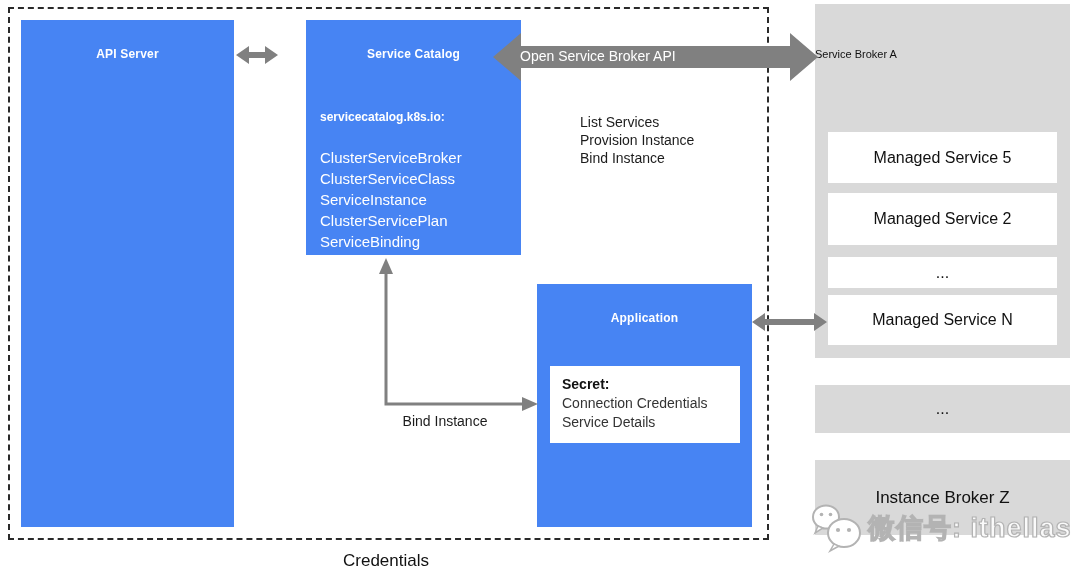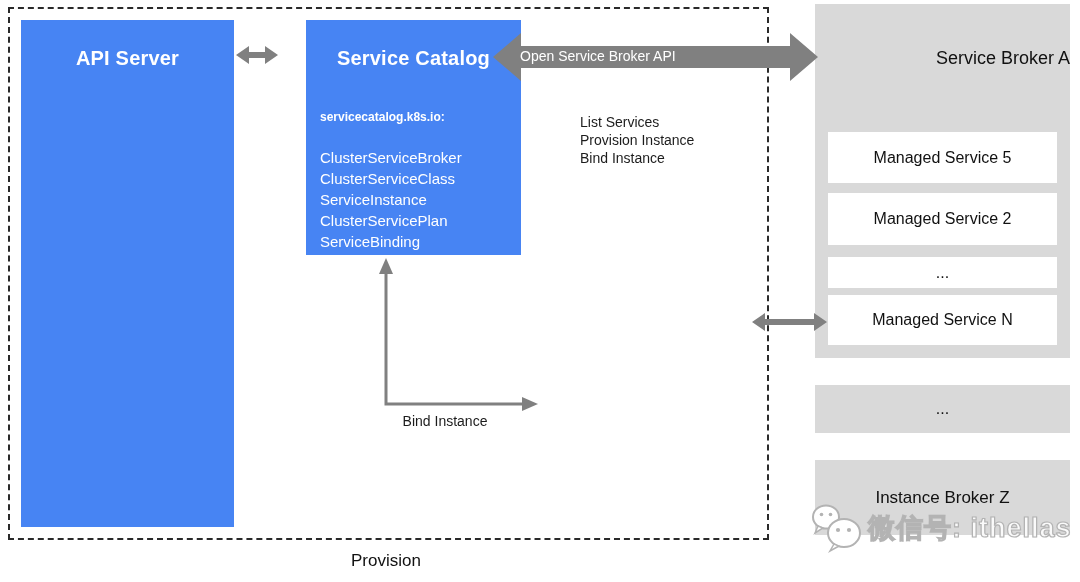--- a/index.html
+++ b/index.html
@@ -10,41 +10,41 @@
   .abs{position:absolute;}
   
   .cluster{
     left:8px;top:7px;width:757px;height:529px;
     border:2px dashed #2a2a2a;background:transparent;
   }
   
   .bluebox{background:var(--box-blue,#4784f3);position:absolute;}
   .box-title{
     position:absolute;left:0;top:27px;width:100%;text-align:center;
-    color:#fff;font-weight:bold;font-size:20px;letter-spacing:.2px;
+    color:#fff;font-weight:bold;font-size:12px;letter-spacing:.2px;
   }
   .api-server{left:21px;top:20px;width:213px;height:507px;}
   .service-catalog{left:278px;top:20px;width:215px;height:235px;margin-left:28px;}
   .application{left:537px;top:284px;width:215px;height:243px;}
   .sc-group{
     position:absolute;left:14px;top:90px;color:#fff;font-weight:bold;font-size:12px;
   }
   .sc-resources{
     position:absolute;left:14px;top:127px;color:#fff;font-size:15px;line-height:21px;
   }
   
   .secret{
     position:absolute;left:13px;top:82px;width:190px;height:77px;background:#fff;
     font-size:14px;line-height:19px;box-sizing:border-box;padding:9px 0 0 12px;color:#333;
   }
   .secret .b{font-weight:bold;color:#111;}
   
   .graypanel{background:var(--panel-gray,#d9d9d9);position:absolute;}
   .broker-a{left:815px;top:4px;width:255px;height:354px;}
-  .broker-a-title{position:absolute;left:0;top:44px;width:100%;text-align:right;font-size:18px;color:#111;}
+  .broker-a-title{position:absolute;left:0;top:44px;width:100%;text-align:left;font-size:11px;color:#111;}
   .ms-box{
     position:absolute;left:13px;width:229px;background:#fff;
     display:flex;align-items:center;justify-content:center;font-size:16px;color:#111;
   }
   .broker-dots{left:815px;top:385px;width:255px;height:48px;display:flex;align-items:center;justify-content:center;font-size:16px;color:#111;}
   .broker-z{left:815px;top:460px;width:255px;height:75px;display:flex;align-items:center;justify-content:center;font-size:17px;color:#111;}
   
   svg.overlay{position:absolute;left:0;top:0;width:1080px;height:582px;pointer-events:none;}
   
   .osb-label{
@@ -78,20 +78,28 @@
     <div class="sc-group">servicecatalog.k8s.io:</div>
     <div class="sc-resources">
       <div>ClusterServiceBroker</div>
       <div>ClusterServiceClass</div>
       <div>ServiceInstance</div>
       <div>ClusterServicePlan</div>
       <div>ServiceBinding</div>
     </div>
   </div>
 
+  <div class="bluebox application">
+    <div class="box-title">Application</div>
+    <div class="secret">
+      <div class="b">Secret:</div>
+      <div>Connection Credentials</div>
+      <div>Service Details</div>
+    </div>
+  </div>
 
   <div class="graypanel broker-a">
     <div class="broker-a-title">Service Broker A</div>
     <div class="ms-box" style="top:128px;height:51px;">Managed Service 5</div>
     <div class="ms-box" style="top:189px;height:52px;">Managed Service 2</div>
     <div class="ms-box" style="top:253px;height:31px;">...</div>
     <div class="ms-box" style="top:291px;height:50px;">Managed Service N</div>
   </div>
 
   <div class="graypanel broker-dots">...</div>
@@ -112,21 +120,21 @@
   </svg>
 
   <div class="osb-label">Open Service Broker API</div>
   <div class="osb-ops">
     <div>List Services</div>
     <div>Provision Instance</div>
     <div>Bind Instance</div>
   </div>
   <div class="bind-label">Bind Instance</div>
 
-  <div class="k8s-label">Provision</div>
+  <div class="k8s-label">Credentials</div>
 
   <div class="watermark">
     <svg width="56" height="56" viewBox="0 0 56 56">
       <g fill="#ffffff" stroke="#b3b3b3" stroke-width="2">
         <ellipse cx="18" cy="17" rx="13" ry="11.5"></ellipse>
         <path d="M10 26 L7 33 L15 28 Z" stroke-width="1.5"></path>
         <ellipse cx="36" cy="33" rx="16" ry="14"></ellipse>
         <path d="M26 44 L22 51 L31 46 Z" stroke-width="1.5"></path>
       </g>
       <g fill="#b3b3b3" stroke="none">

